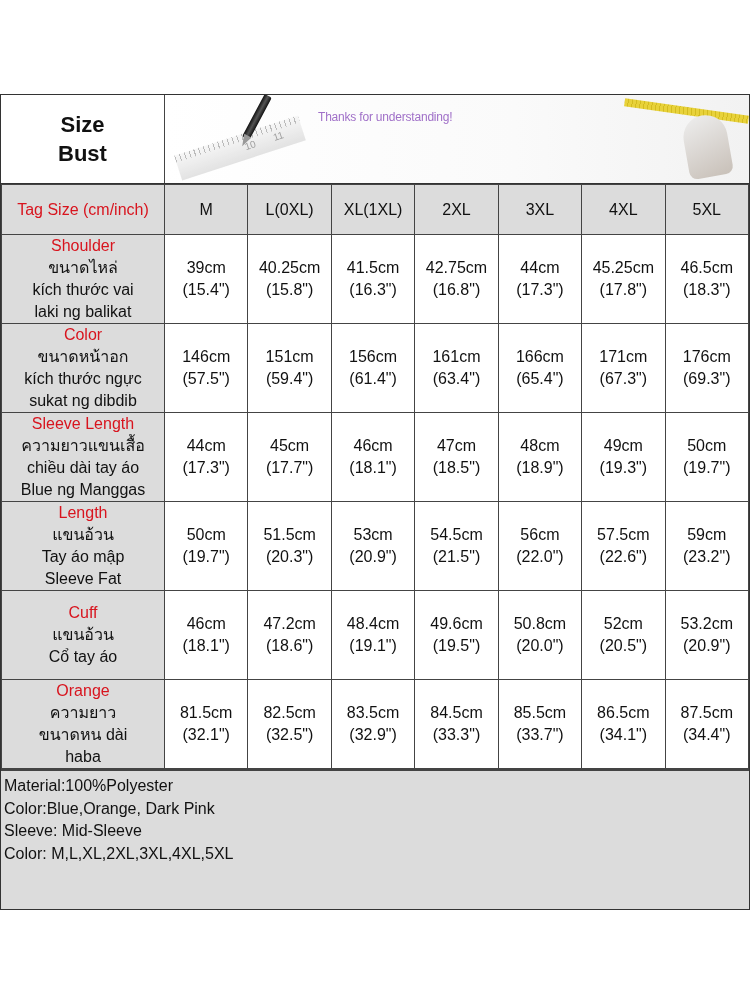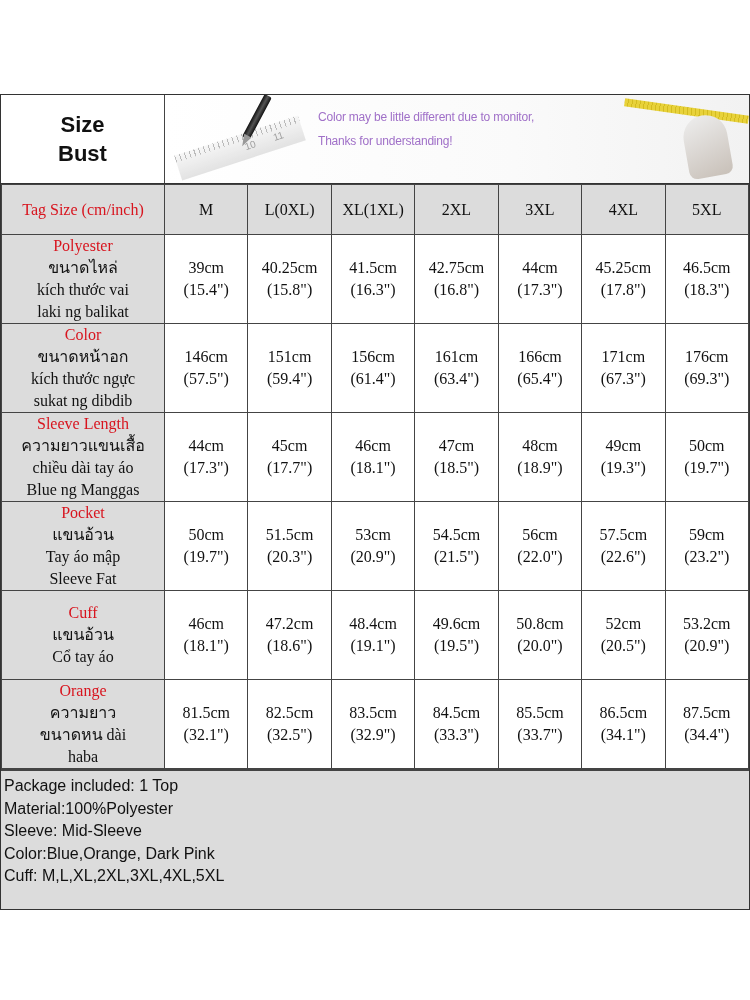--- a/index.html
+++ b/index.html
@@ -9,21 +9,21 @@
   .banner-title { width:163px; border-right:1px solid #444; display:flex; flex-direction:column; align-items:center; justify-content:center; font-weight:bold; font-size:22px; line-height:29px; }
   .banner-art { flex:1; position:relative; overflow:hidden; background:linear-gradient(90deg,#fff 0%,#fafafa 60%,#f2f2f2 100%); }
   .ruler { position:absolute; left:10px; top:40px; width:130px; height:26px; transform:rotate(-18deg); background:linear-gradient(180deg,#f6f6f6,#dcdcdc); opacity:.8; }
   .ruler .ticks { position:absolute; left:0; top:0; right:0; height:7px; background:repeating-linear-gradient(90deg,#aaa 0 1px,transparent 1px 5px); }
   .ruler .n { position:absolute; top:8px; font-size:10px; color:#888; }
   .pen { position:absolute; left:88px; top:-2px; width:8px; height:48px; background:linear-gradient(90deg,#111,#555,#111); transform:rotate(28deg); border-radius:2px; }
   .pen-tip { position:absolute; left:76px; top:40px; width:0; height:0; border-left:4px solid transparent; border-right:4px solid transparent; border-top:12px solid #999; transform:rotate(28deg); }
   .notes { position:absolute; left:153px; top:10px; font-size:12px; color:#a070c8; line-height:24px; letter-spacing:-0.2px; }
   .hand { position:absolute; right:20px; top:20px; width:44px; height:62px; border-radius:22px 22px 8px 8px; background:linear-gradient(160deg,#eee,#c8c0b8); transform:rotate(-10deg); }
   .tape { position:absolute; right:0; top:12px; width:125px; height:8px; background:repeating-linear-gradient(90deg,#e8d23a 0 3px,#d4bc20 3px 4px); transform:rotate(8deg); }
-  table.grid { border-collapse:collapse; width:100%; table-layout:fixed;font-family:Liberation Serif, serif; }
+  table.grid { border-collapse:collapse; width:100%; table-layout:fixed; }
   table.grid td { border:1px solid #444; text-align:center; vertical-align:middle; font-size:16px; line-height:22px; padding:0; }
   col.c0 { width:163px; }
   tr.head td { height:49px; background:#dcdcdc; font-size:16px; }
   tr.head td.tag { color:#d8141e; }
   tr.body td { height:88px; background:#fff; }
   tr.body td.lbl { background:#dcdcdc; }
   .lbl .en { color:#d8141e; display:block; }
   .lbl .sub { display:block; }
   .info { background:#dcdcdc; border-top:2px solid #444; padding:4px 3px 3px 3px; font-size:16px; line-height:22.5px; height:131px; }
   .info div { white-space:nowrap; }
@@ -39,21 +39,20 @@
     </div>
     <div class="banner-art">
       <div class="ruler">
         <div class="ticks"></div>
         <span class="n" style="left:70px">10</span>
         <span class="n" style="left:100px">11</span>
       </div>
       <div class="pen"></div>
       <div class="pen-tip"></div>
       <div class="notes">
-        <div>Color may be little different due to monitor,</div>
         <div>Thanks for understanding!</div>
       </div>
       <div class="tape"></div>
       <div class="hand"></div>
     </div>
   </div>
 
   <table class="grid">
     <colgroup>
         <col class="c0">
@@ -71,21 +70,21 @@
         <td>M</td>
         <td>L(0XL)</td>
         <td>XL(1XL)</td>
         <td>2XL</td>
         <td>3XL</td>
         <td>4XL</td>
         <td>5XL</td>
       </tr>
     <tr class="body">
           <td class="lbl">
-            <span class="en">Polyester</span>
+            <span class="en">Shoulder</span>
             <span class="sub">ขนาดไหล่</span>
             <span class="sub">kích thước vai</span>
             <span class="sub">laki ng balikat</span>
           </td>
           <td>
             <span style="display: block;">39cm</span>
             <span style="display: block;">(15.4")</span>
           </td>
           <td>
             <span style="display: block;">40.25cm</span>
@@ -179,21 +178,21 @@
             <span style="display: block;">49cm</span>
             <span style="display: block;">(19.3")</span>
           </td>
           <td>
             <span style="display: block;">50cm</span>
             <span style="display: block;">(19.7")</span>
           </td>
         </tr>
         <tr class="body">
           <td class="lbl">
-            <span class="en">Pocket</span>
+            <span class="en">Length</span>
             <span class="sub">แขนอ้วน</span>
             <span class="sub">Tay áo mập</span>
             <span class="sub">Sleeve Fat</span>
           </td>
           <td>
             <span style="display: block;">50cm</span>
             <span style="display: block;">(19.7")</span>
           </td>
           <td>
             <span style="display: block;">51.5cm</span>
@@ -288,19 +287,18 @@
           </td>
           <td>
             <span style="display: block;">87.5cm</span>
             <span style="display: block;">(34.4")</span>
           </td>
         </tr>
       </tbody>
   </table>
 
   <div class="info">
-    <div>Package included: 1 Top</div>
     <div>Material:100%Polyester</div>
+    <div>Color:Blue,Orange, Dark Pink</div>
     <div>Sleeve: Mid-Sleeve</div>
-    <div>Color:Blue,Orange, Dark Pink</div>
-    <div>Cuff: M,L,XL,2XL,3XL,4XL,5XL</div>
+    <div>Color: M,L,XL,2XL,3XL,4XL,5XL</div>
   </div>
 </div>
 
 </body></html>

